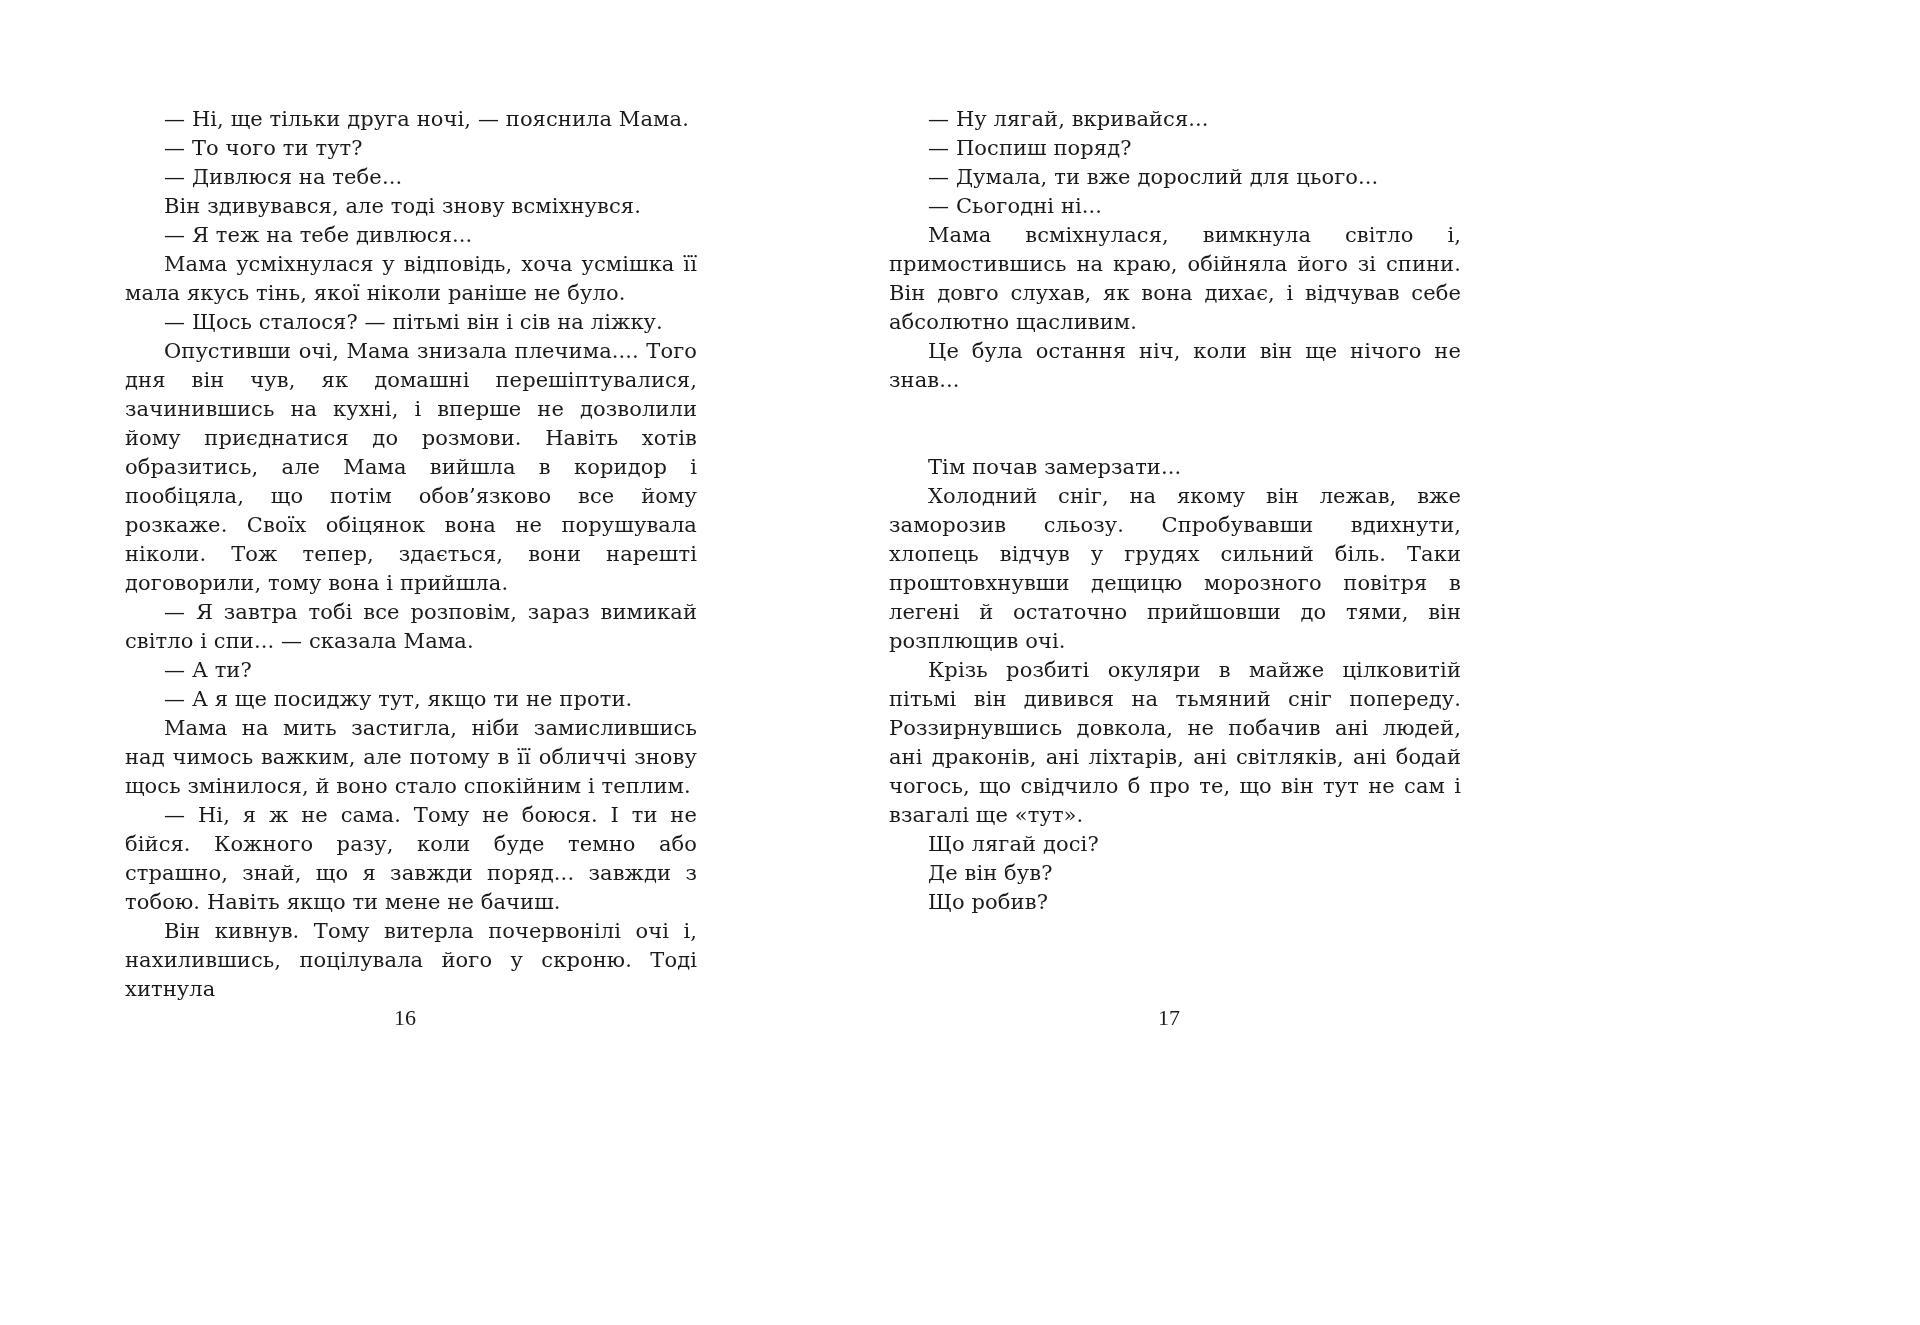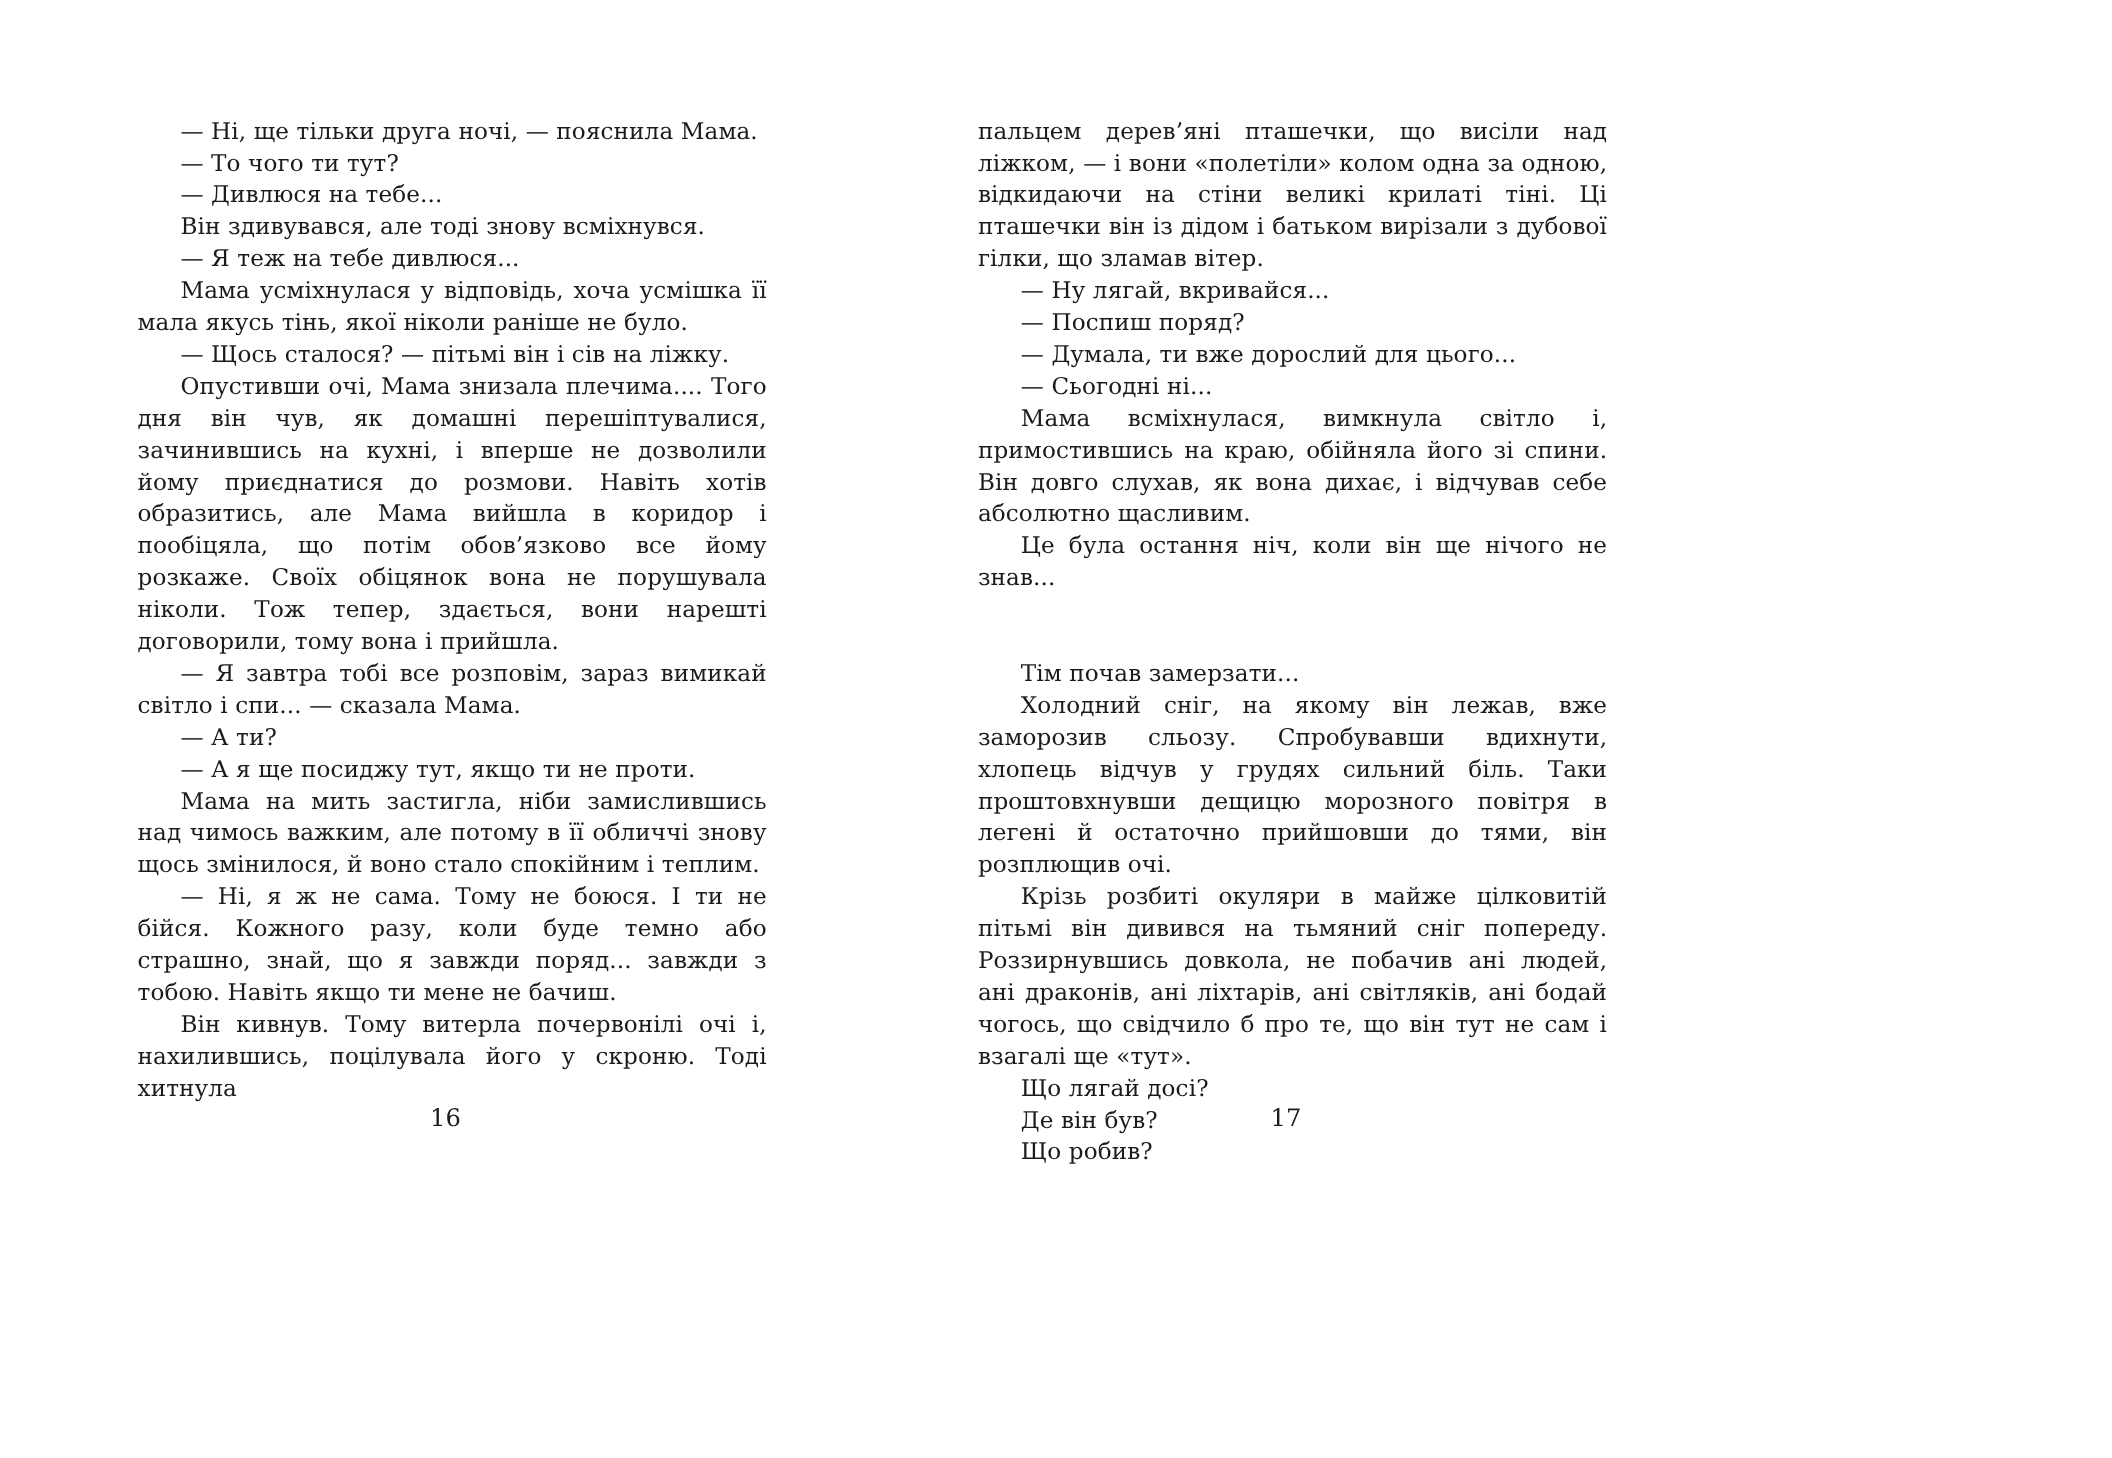--- a/index.html
+++ b/index.html
@@ -30,20 +30,21 @@
   .para.continuation { text-indent: 0; }
   .para.section-break { margin-top: 58px; }
   .page-number {
     position: absolute;
     top: 1003px;
     left: 0;
     width: 100%;
     text-align: center;
     font-size: 22px;
     line-height: 29px;
+    font-family: Liberation Serif, serif;
   }
 </style>
 </head>
 <body>
 
 <div class="spread">
 
   <div class="page page--left">
     <div class="page-text">
         <p class="para indent">— Ні, ще тільки друга ночі, — пояснила Мама.</p>
@@ -59,21 +60,20 @@
         <p class="para indent">— А я ще посиджу тут, якщо ти не проти.</p>
         <p class="para indent">Мама на мить застигла, ніби замислившись над чимось важким, але потому в її обличчі знову щось змінилося, й воно стало спокійним і теплим.</p>
         <p class="para indent">— Ні, я ж не сама. Тому не боюся. І ти не бійся. Кожного разу, коли буде темно або страшно, знай, що я завжди поряд... завжди з тобою. Навіть якщо ти мене не бачиш.</p>
         <p class="para indent">Він кивнув. Тому витерла почервонілі очі і, нахилившись, поцілувала його у скроню. Тоді хитнула</p>
       </div>
     <div class="page-number">16</div>
   </div>
 
   <div class="page page--right">
     <div class="page-text">
-        <p class="para continuation">пальцем дерев’яні пташечки, що висіли над ліжком, — і вони «полетіли» колом одна за одною, відкидаючи на стіни великі крилаті тіні. Ці пташечки він із дідом і батьком вирізали з дубової гілки, що зламав вітер.</p>
         <p class="para indent">— Ну лягай, вкривайся...</p>
         <p class="para indent">— Поспиш поряд?</p>
         <p class="para indent">— Думала, ти вже дорослий для цього...</p>
         <p class="para indent">— Сьогодні ні...</p>
         <p class="para indent">Мама всміхнулася, вимкнула світло і, примостившись на краю, обійняла його зі спини. Він довго слухав, як вона дихає, і відчував себе абсолютно щасливим.</p>
         <p class="para indent">Це була остання ніч, коли він ще нічого не знав...</p>
         <p class="para indent section-break">Тім почав замерзати...</p>
         <p class="para indent">Холодний сніг, на якому він лежав, вже заморозив сльозу. Спробувавши вдихнути, хлопець відчув у грудях сильний біль. Таки проштовхнувши дещицю морозного повітря в легені й остаточно прийшовши до тями, він розплющив очі.</p>
         <p class="para indent">Крізь розбиті окуляри в майже цілковитій пітьмі він дивився на тьмяний сніг попереду. Роззирнувшись довкола, не побачив ані людей, ані драконів, ані ліхтарів, ані світляків, ані бодай чогось, що свідчило б про те, що він тут не сам і взагалі ще «тут».</p>
         <p class="para indent">Що лягай досі?</p>

